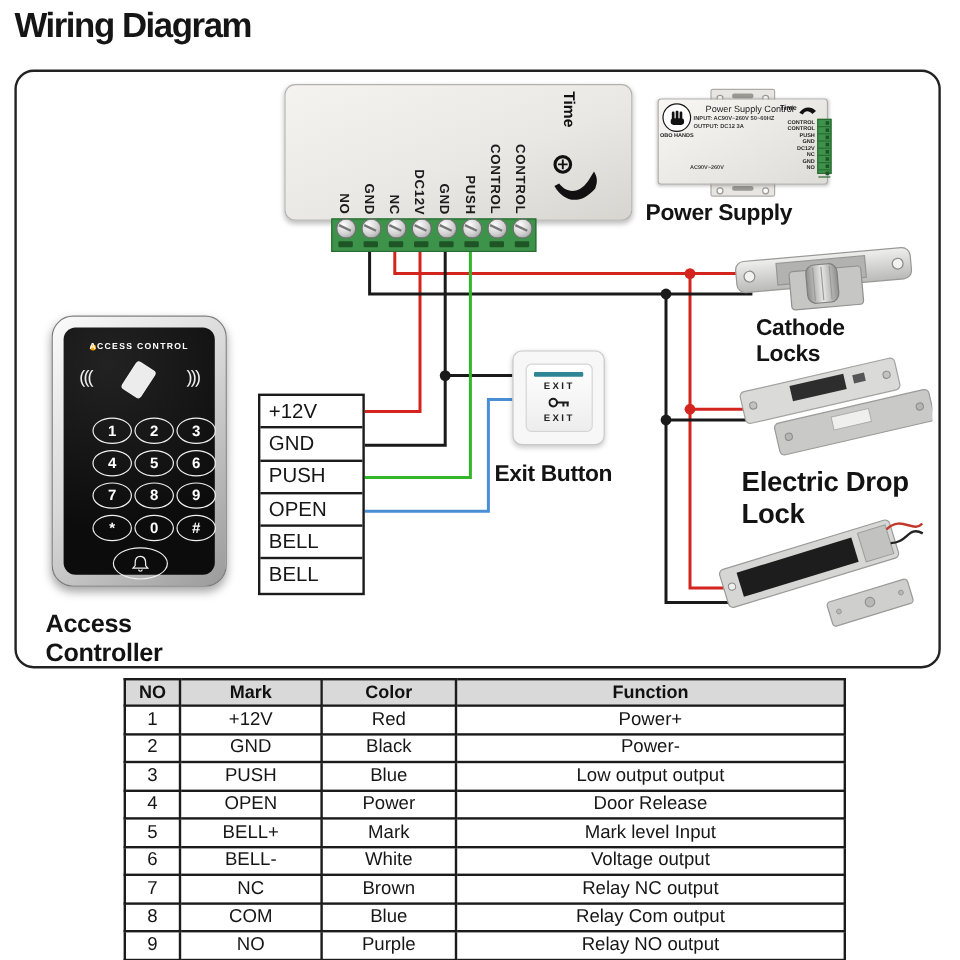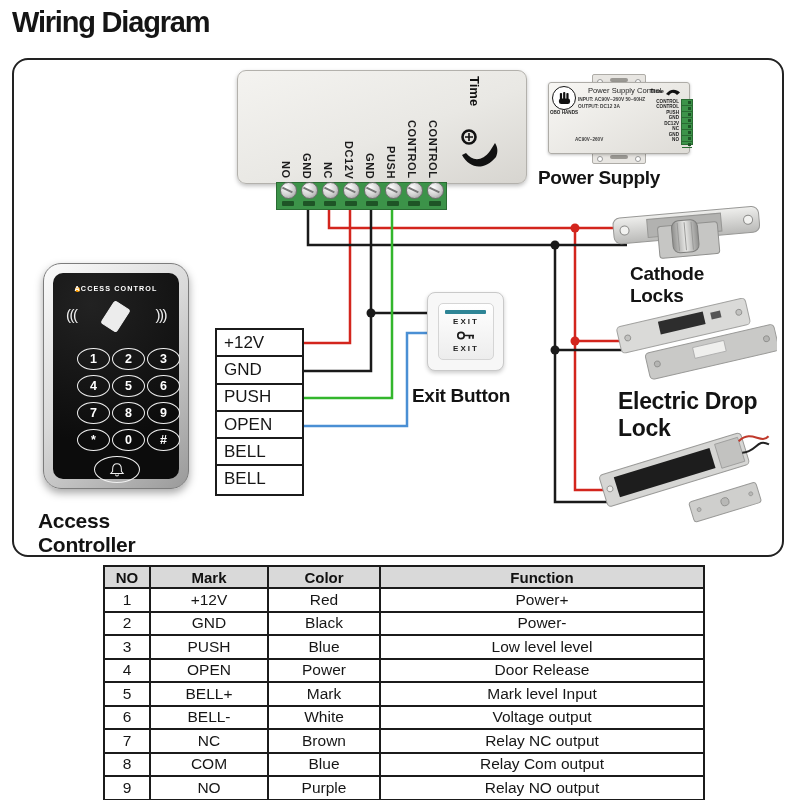--- a/index.html
+++ b/index.html
@@ -367,21 +367,21 @@
       <tr>
         <td>2</td>
           <td>GND</td>
         <td>Black</td>
           <td>Power-</td>
       </tr>
       <tr>
         <td>3</td>
           <td>PUSH</td>
         <td>Blue</td>
-          <td>Low level level</td>
+          <td>Low output output</td>
       </tr>
       <tr>
         <td>4</td>
           <td>OPEN</td>
         <td>Power</td>
           <td>Door Release</td>
       </tr>
       <tr>
         <td>5</td>
           <td>BELL+</td>

